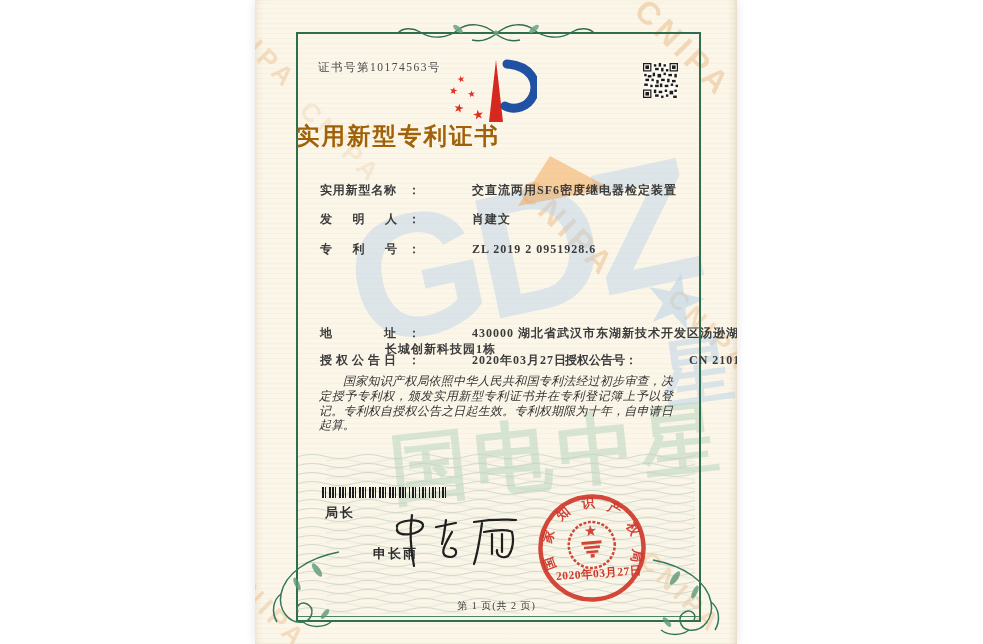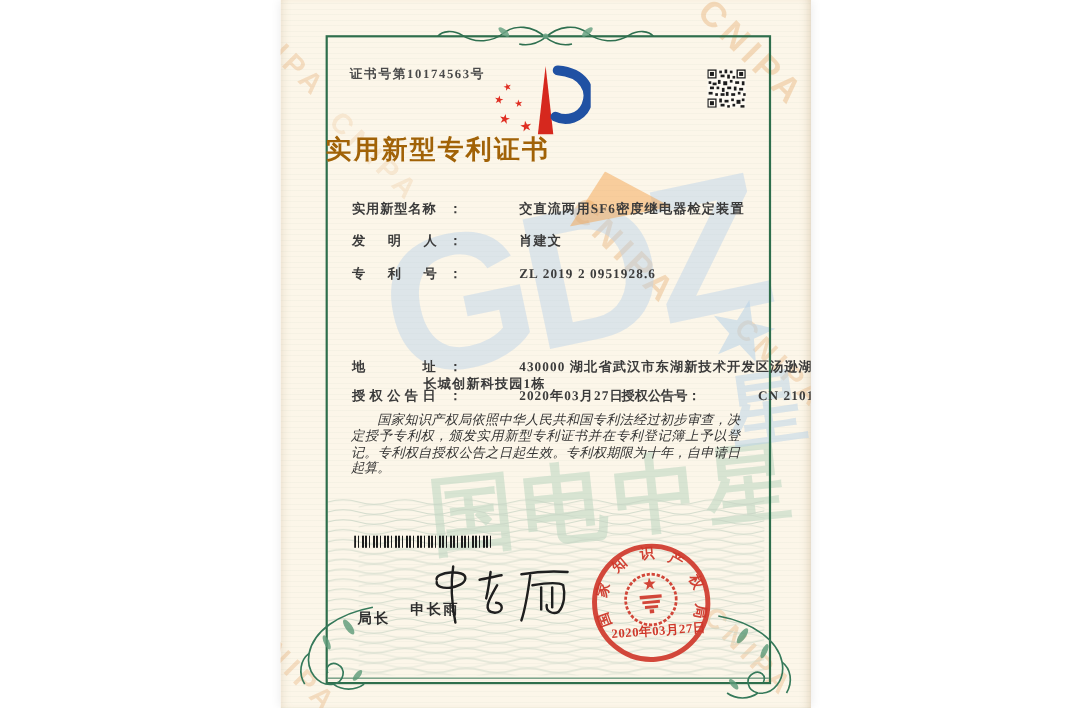--- a/index.html
+++ b/index.html
@@ -24,41 +24,41 @@
     color:rgba(183,209,232,.5);transform:rotate(-8deg);transform-origin:left top;}
   
   .cert-border{position:absolute;left:41px;top:32px;width:401px;height:586px;z-index:2;
     border:2px solid #2e6e4c;}
   .cert-border .inner-bottom{position:absolute;left:0;right:0;bottom:3px;height:1px;background:#4b8465;}
   .guilloche{position:absolute;left:43px;top:452px;z-index:1;}
   .ornament{position:absolute;z-index:3;}
   
   .content{position:absolute;inset:0;z-index:5;}
   .cert-number{position:absolute;left:63px;top:60px;font-size:11.5px;letter-spacing:1.5px;
-    color:#4a4a4a;font-weight:700;}
+    color:#4a4a4a;font-weight:400;}
   .qr{position:absolute;left:388px;top:63px;}
   .logo{position:absolute;left:190px;top:56px;}
   .title{position:absolute;left:41px;width:401px;top:120px;font-size:23.5px;
     font-weight:bold;color:#a16207;letter-spacing:2px;}
   .row{position:absolute;left:65px;font-size:12px;font-weight:600;color:#3b3b3b;white-space:nowrap;}
   .lbl{display:inline-block;width:88px;vertical-align:top;}
   .ls6{letter-spacing:.8px}.ls5{letter-spacing:4px}.ls4{letter-spacing:9.5px}
   .ls3{letter-spacing:20.5px}.ls2{letter-spacing:52px}.ls0{letter-spacing:0}
   .colon{display:inline-block;}
   .val{display:inline-block;padding-left:4px;letter-spacing:1px;margin-left:48px;}
   .addr-line2{position:absolute;left:130px;top:341px;font-size:12px;font-weight:600;color:#3b3b3b;letter-spacing:1px;}
   .col2{position:absolute;left:245px;top:0;}
   .col2 .lbl{width:60px;}
   .paras{position:absolute;left:64px;top:374px;width:354px;font-size:12px;line-height:14.8px;
     font-style:italic;color:#333;text-align:justify;}
   .paras p{margin:0;text-indent:2em;font-family:Liberation Serif, serif;}
   .barcode{position:absolute;left:67px;top:487px;width:125px;height:11px;
     background:repeating-linear-gradient(90deg,#1c1c1c 0 2px,rgba(0,0,0,0) 2px 3px,
       #1c1c1c 3px 4px,rgba(0,0,0,0) 4px 7px,#1c1c1c 7px 8.5px,rgba(0,0,0,0) 8.5px 10px);}
-  .director-label{position:absolute;left:70px;top:553px;font-size:13px;font-weight:bold;color:#2e2e2e;letter-spacing:2px;}
+  .director-label{position:absolute;left:70px;top:504px;font-size:13px;font-weight:bold;color:#2e2e2e;letter-spacing:2px;}
   .director-name{position:absolute;left:70px;top:545px;font-size:13px;font-weight:bold;color:#2e2e2e;letter-spacing:2px;margin-left:48px;}
   .signature{position:absolute;left:133px;top:512px;z-index:5;}
   .seal{position:absolute;left:280px;top:491px;z-index:6;}
   .seal-date{position:absolute;left:301px;top:569px;z-index:7;font-size:11.5px;font-weight:bold;
     color:#cf382b;letter-spacing:.5px;transform:rotate(-4deg);transform-origin:left center;}
   .page-note{position:absolute;left:41px;width:401px;top:599px;text-align:center;
     font-size:10px;color:#3c3c3c;letter-spacing:1px;}
   .continuation{position:absolute;left:41px;width:401px;top:626px;text-align:center;z-index:5;
     font-size:11px;font-style:italic;color:#49544a;letter-spacing:2px;font-weight:600;}
 </style>
@@ -258,15 +258,16 @@
             <text x="33.5" y="23.4" transform="rotate(-35 33.5 23.4)">知</text>
             <text x="57" y="16">识</text>
             <text x="80.5" y="23.4" transform="rotate(35 80.5 23.4)">产</text>
             <text x="95.5" y="43.0" transform="rotate(70 95.5 43.0)">权</text>
             <text x="96.6" y="67.6" transform="rotate(105 96.6 67.6)">局</text>
           </g>
         </g>
       </svg>
       <div class="seal-date">2020年03月27日</div>
 
+      <div class="page-note">第 1 页(共 2 页)</div>
     </div>
   </div>
 </div>
 
 </body></html>

